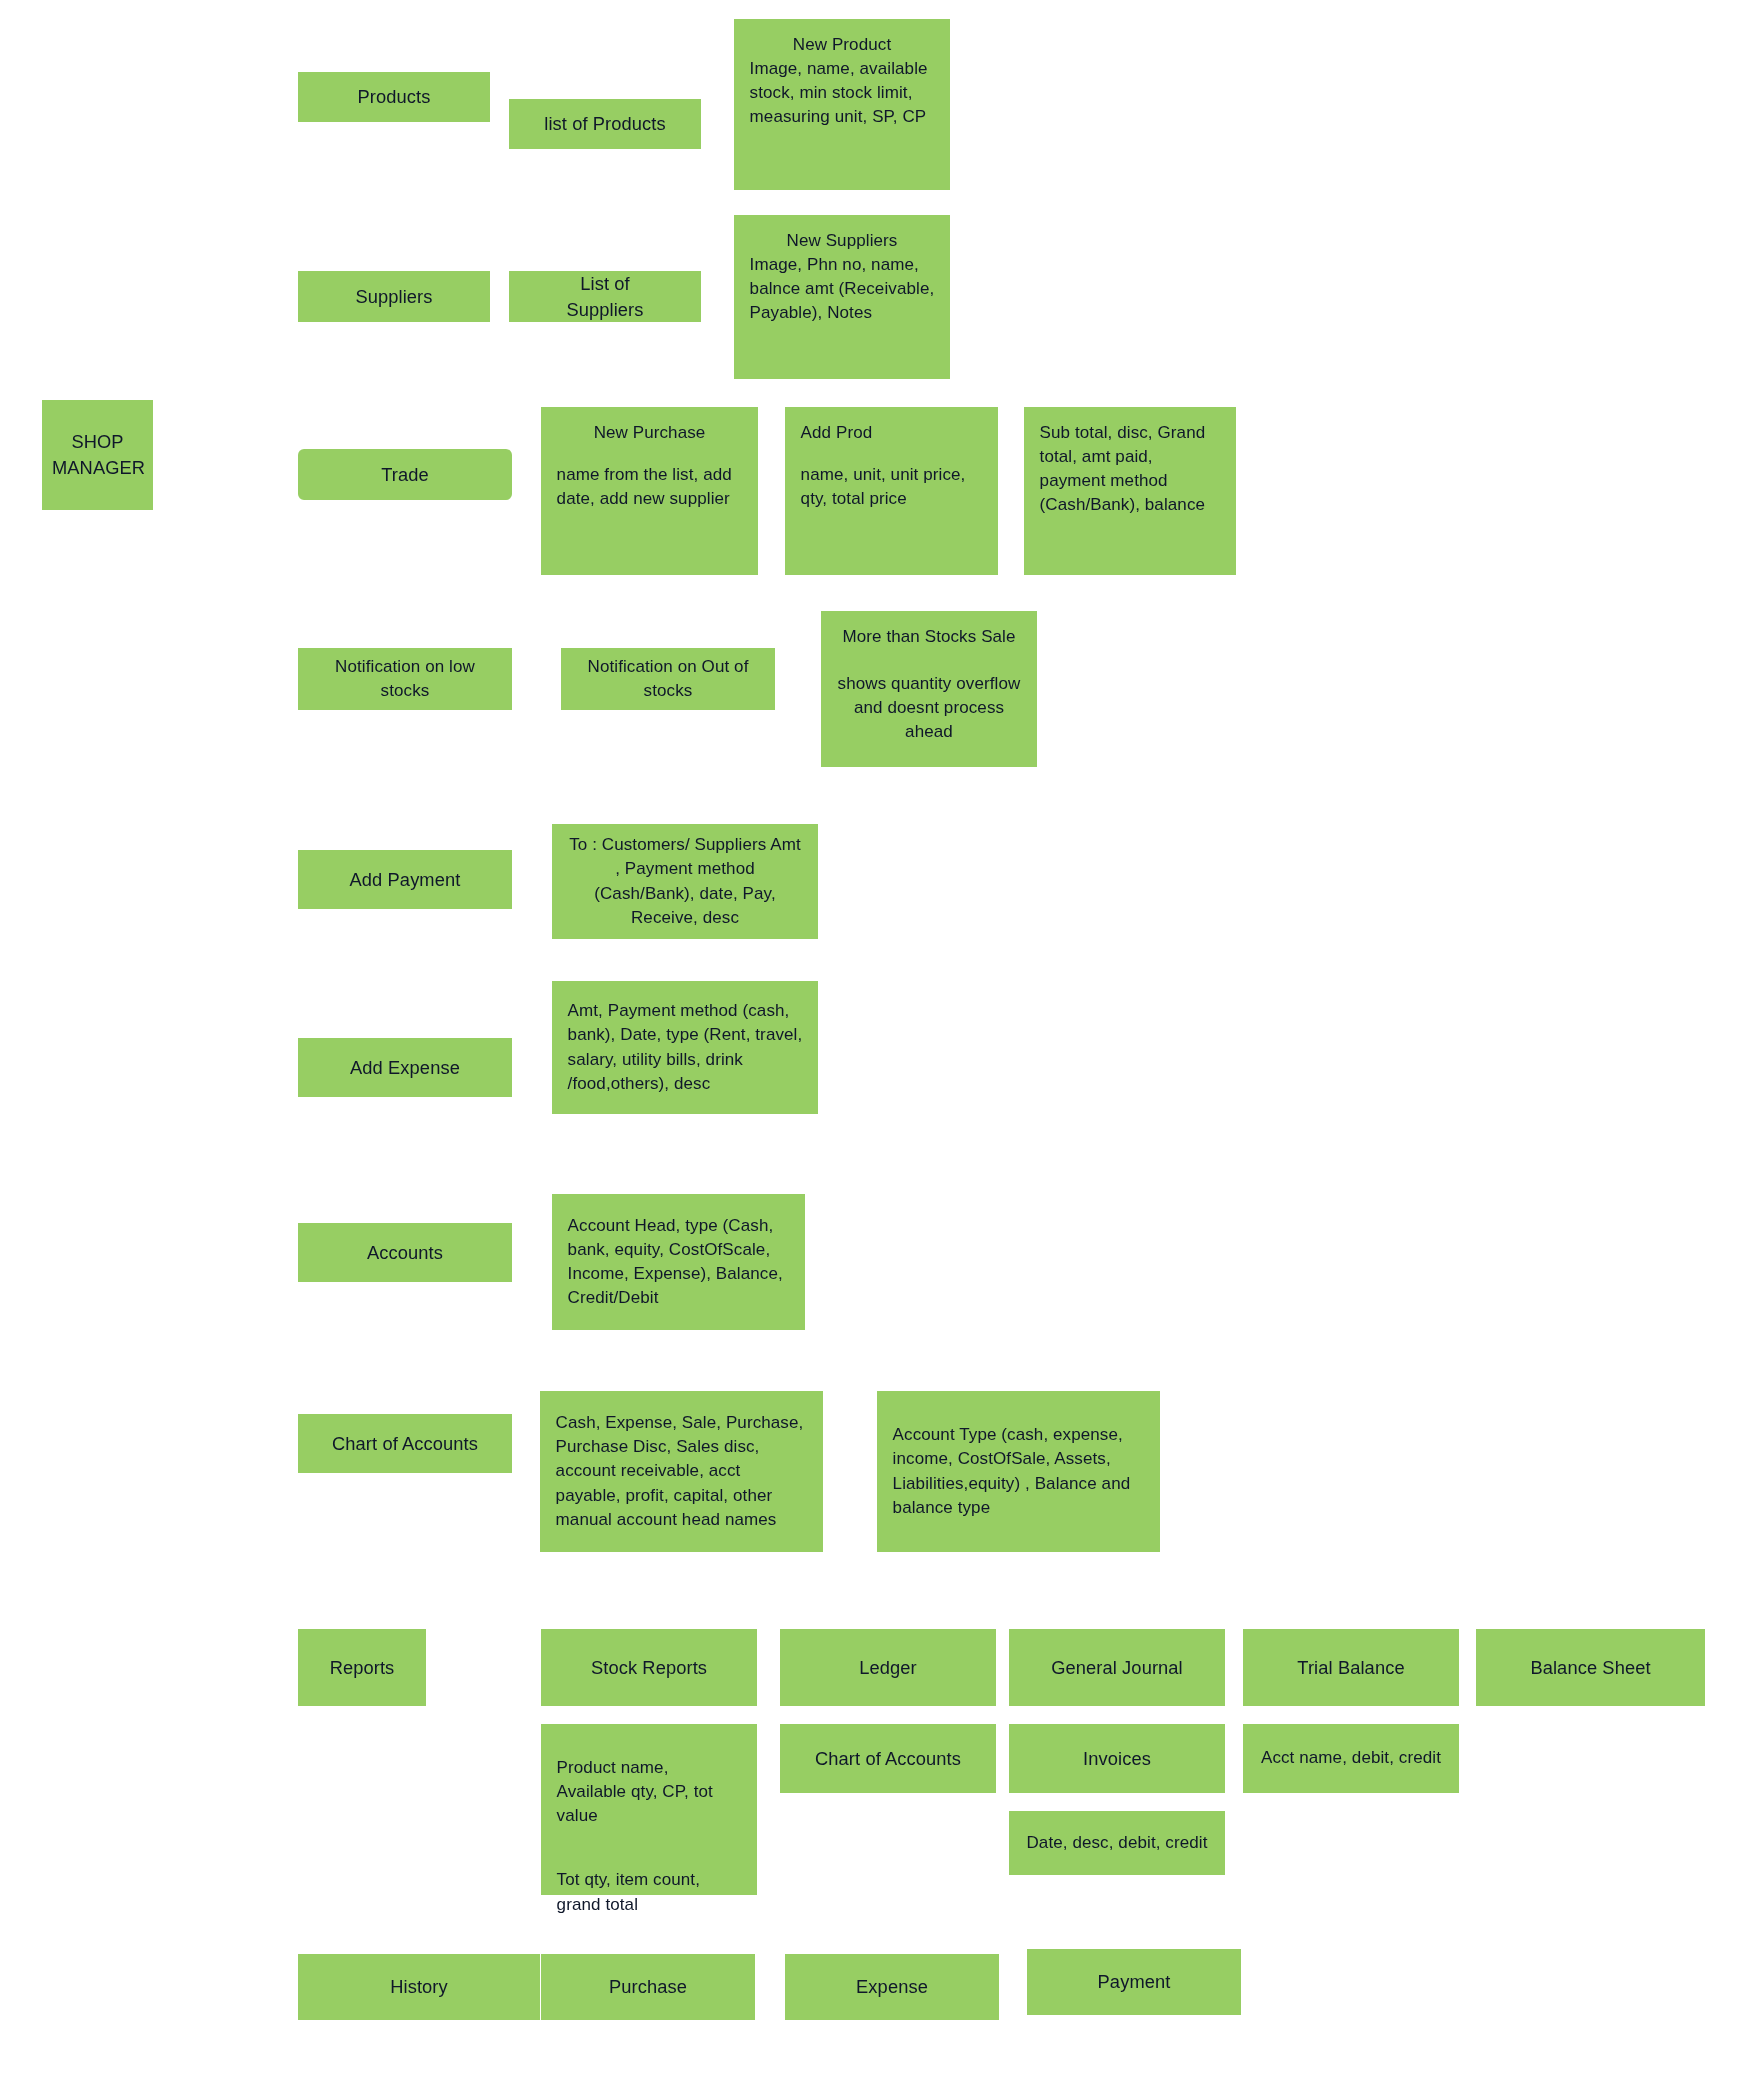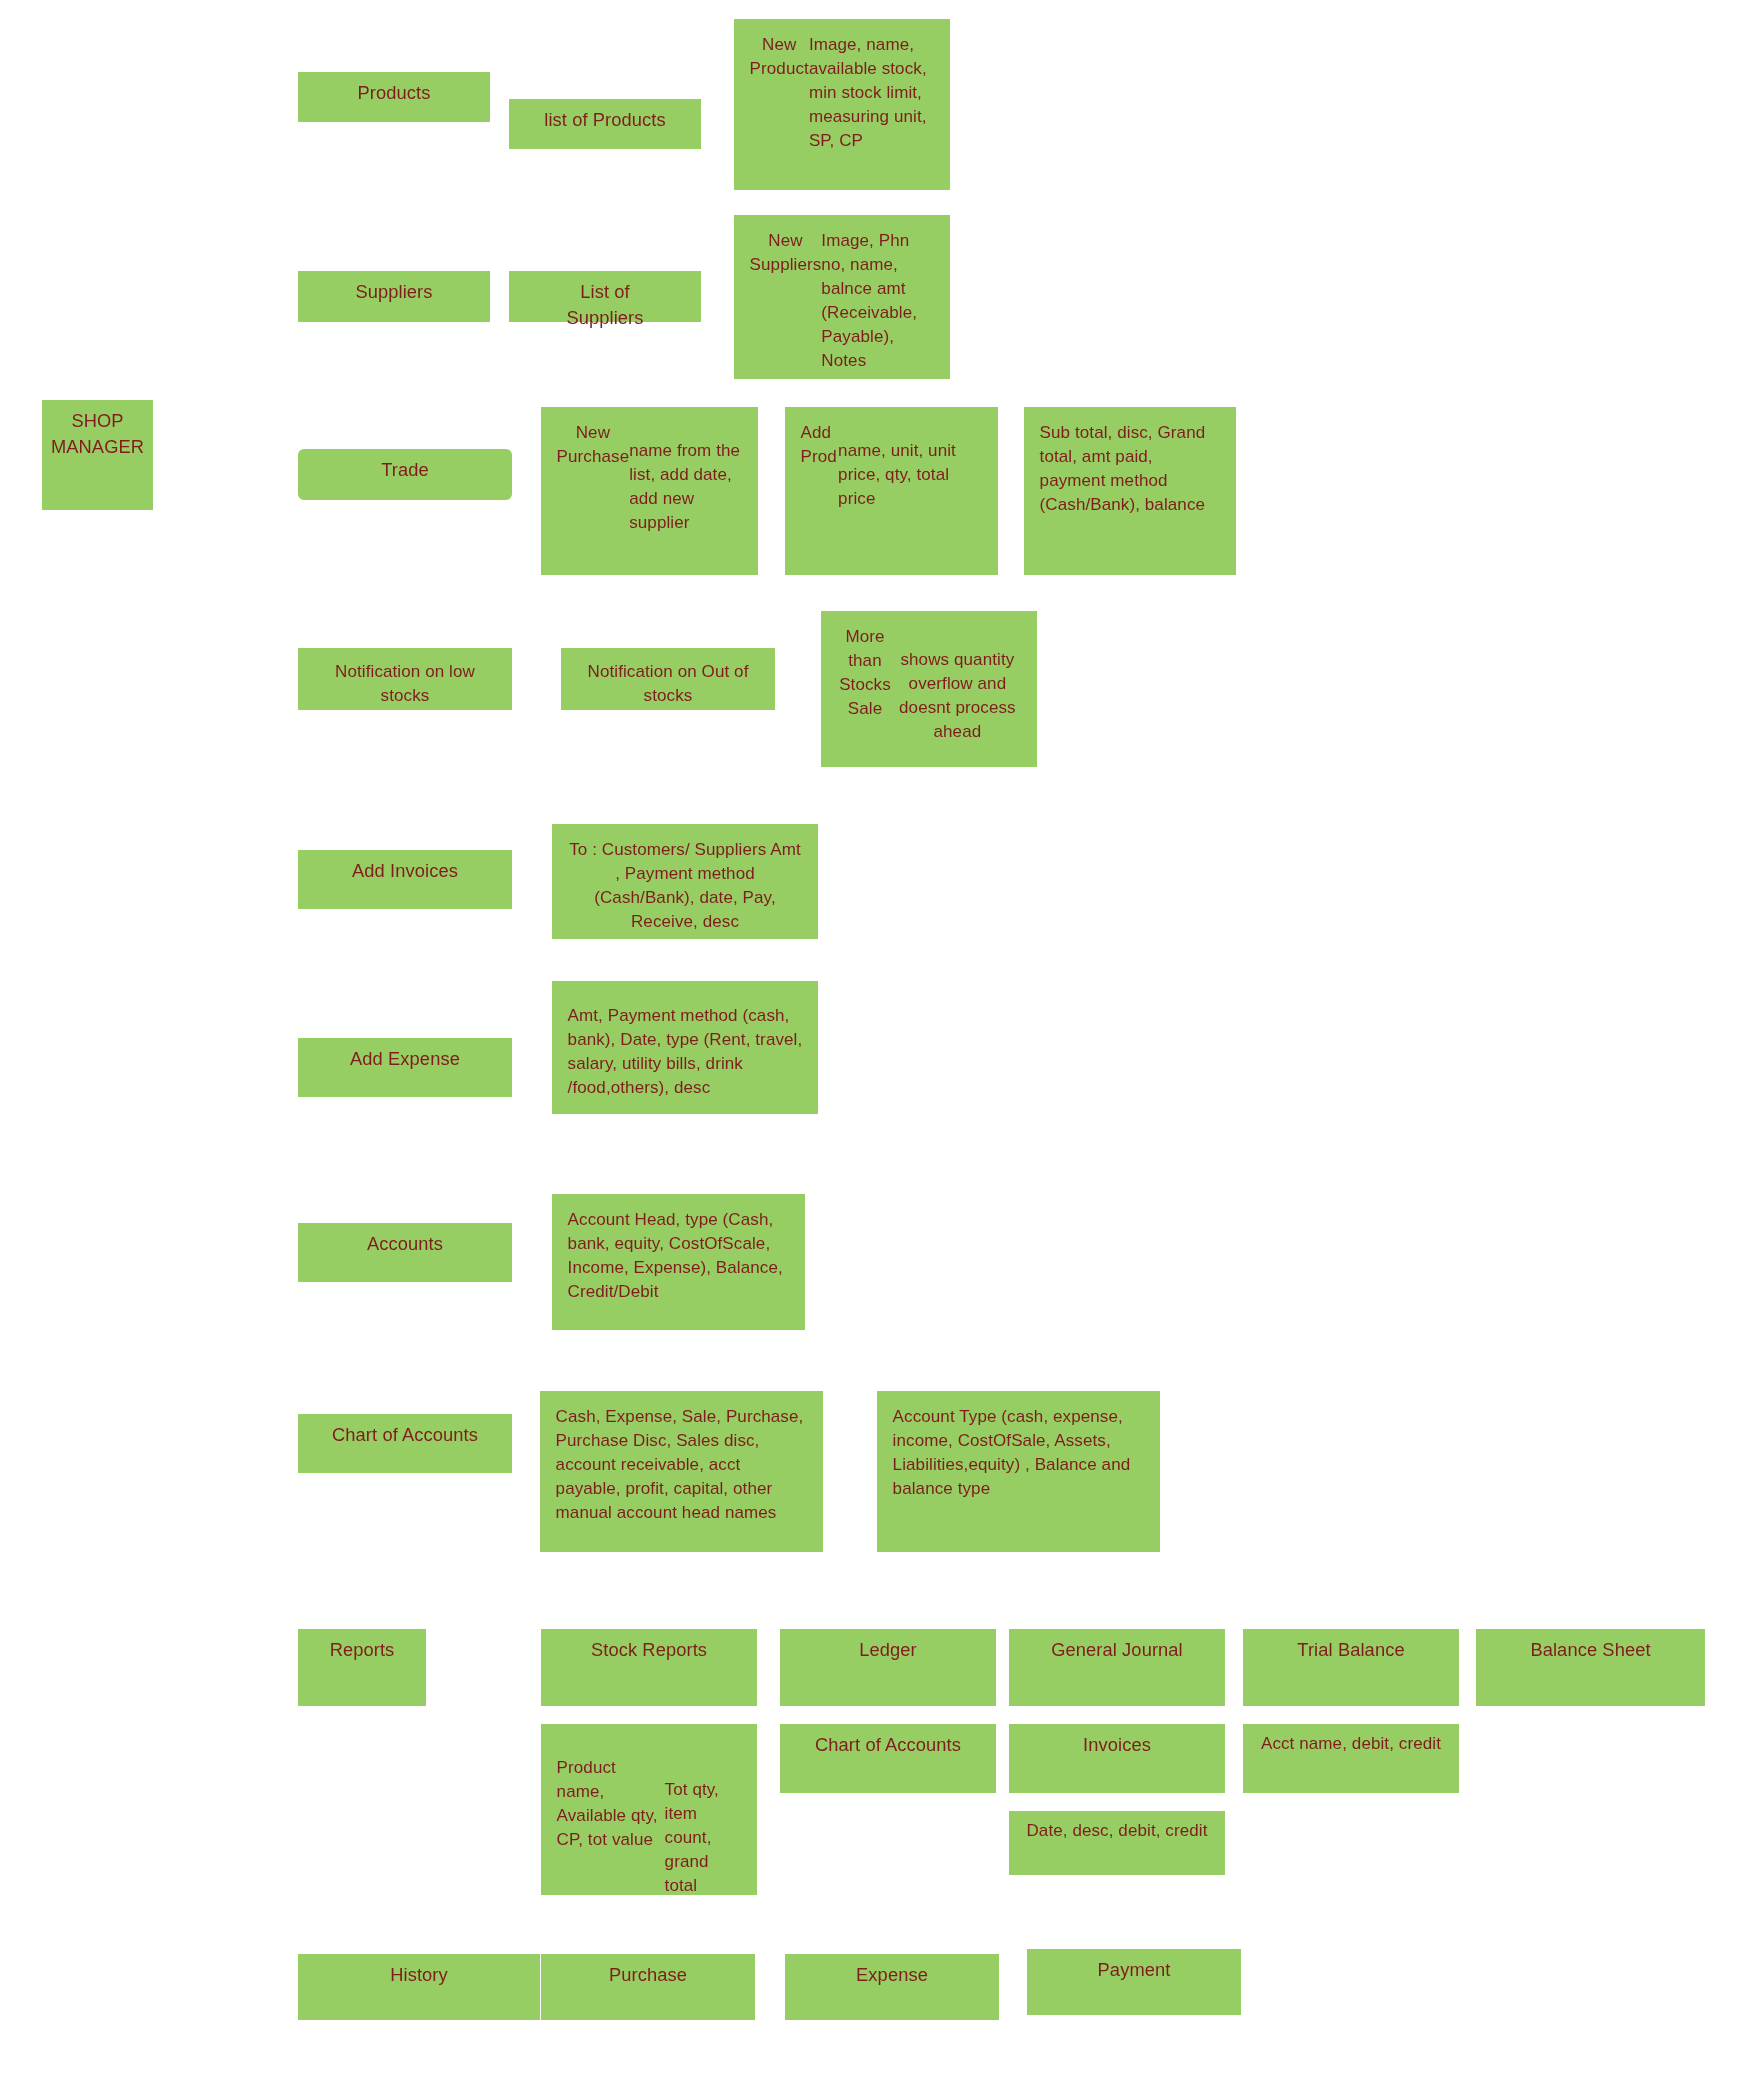--- a/index.html
+++ b/index.html
@@ -17,23 +17,23 @@
     width: 1761px;
     height: 2077px;
     background: #ffffff;
     overflow: hidden;
   }
   .node {
     position: absolute;
     background: #97CE63;
     box-sizing: border-box;
     display: flex;
-    flex-direction: row;
+    flex-direction: column;
     justify-content: center;
-    color: #7f1d1d;
+    color: #0f172a;
     line-height: 1.42;
     letter-spacing: 0.1px;
   }
   .node .ln {
     display: block;
     white-space: pre-wrap;
   }
   
   .al-center { text-align: center; }
   .al-left   { text-align: left; }
@@ -113,21 +113,21 @@
   <div class="node al-center vp-center fs-md pad-b" style="left:561px; top:648px; width:214px; height:62px;">
     <span class="ln">Notification on Out of stocks</span>
   </div>
 
   <div class="node al-center vp-top fs-md pad-c" style="left:821px; top:611px; width:216px; height:156px;">
     <span class="ln">More than Stocks Sale</span>
     <span class="ln" style="margin-top:23px;">shows quantity overflow and doesnt process ahead</span>
   </div>
 
   <div class="node al-center vp-center fs-lg pad-a" style="left:298px; top:850px; width:214px; height:59px;">
-    <span class="ln">Add Invoices</span>
+    <span class="ln">Add Payment</span>
   </div>
 
   <div class="node al-center vp-center fs-md pad-c" style="left:552px; top:824px; width:266px; height:115px;">
     <span class="ln">To : Customers/ Suppliers Amt , Payment method (Cash/Bank), date, Pay, Receive, desc</span>
   </div>
 
   <div class="node al-center vp-center fs-lg pad-a" style="left:298px; top:1038px; width:214px; height:59px;">
     <span class="ln">Add Expense</span>
   </div>
 

